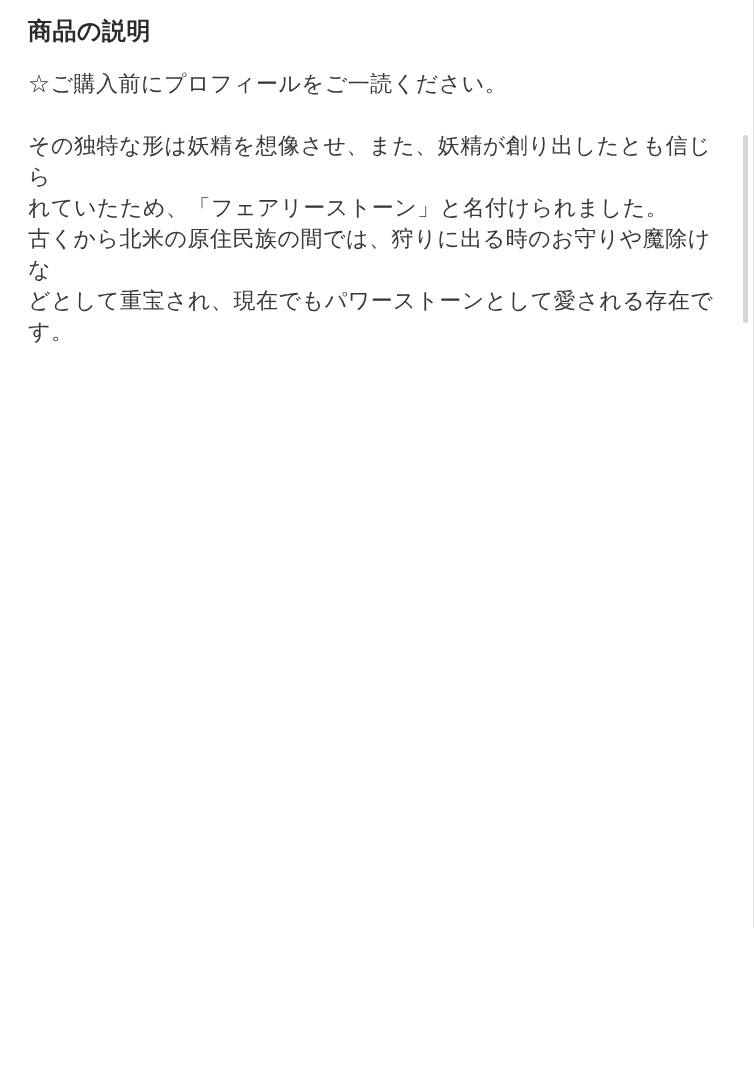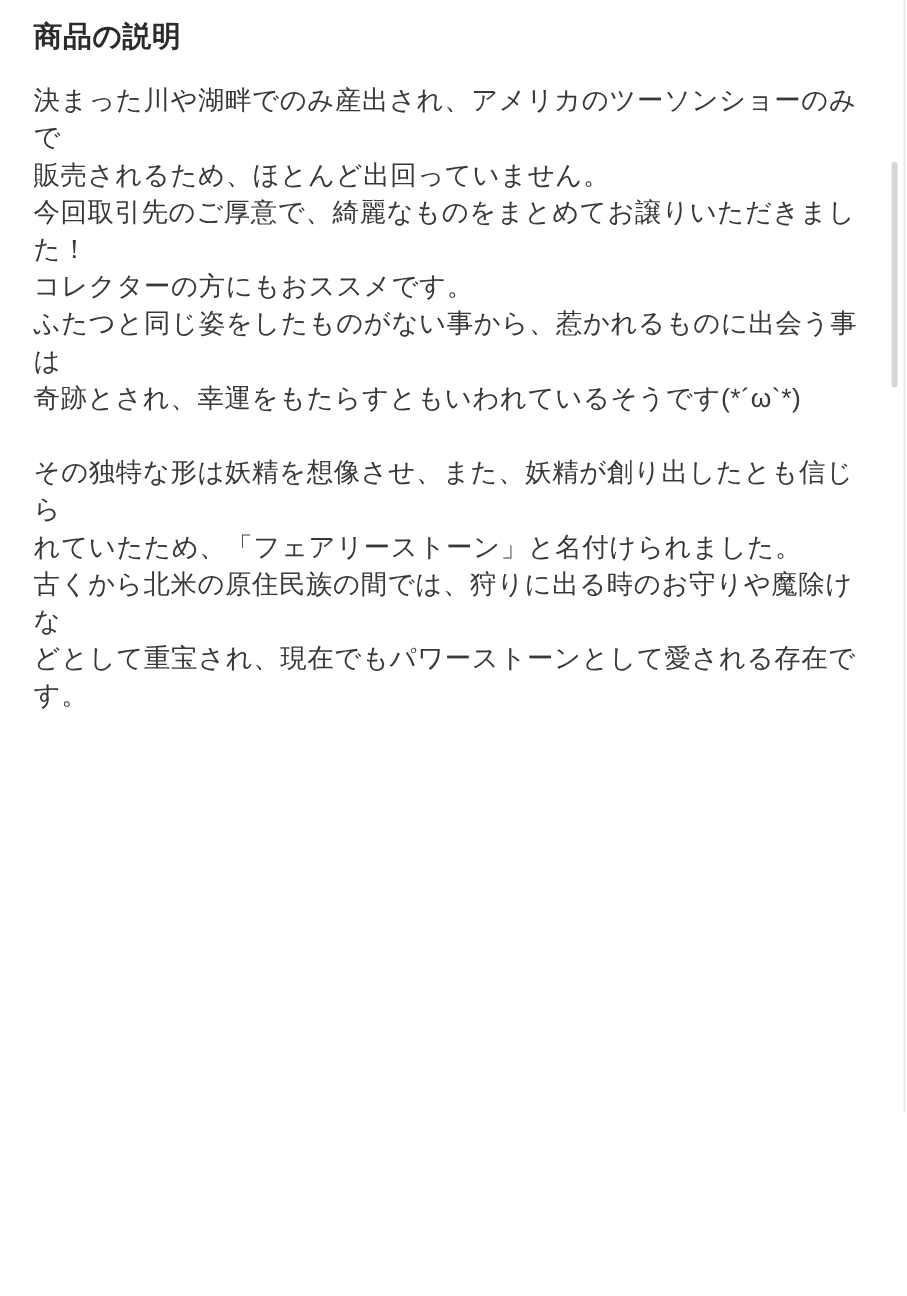--- a/index.html
+++ b/index.html
@@ -61,27 +61,21 @@
   }
 </style>
 </head>
 <body>
 
 <div class="page">
 
   <h2 class="section-title">商品の説明</h2>
 
   <div class="description">
-    <p>決まった川や湖畔でのみ産出され、アメリカのツーソンショーのみで
-販売されるため、ほとんど出回っていません。
-今回取引先のご厚意で、綺麗なものをまとめてお譲りいただきまし
-た！
-コレクターの方にもおススメです。
-ふたつと同じ姿をしたものがない事から、惹かれるものに出会う事は
-奇跡とされ、幸運をもたらすともいわれているそうです(*´ω`*)</p>
+    <p>☆ご購入前にプロフィールをご一読ください。</p>
     <p>その独特な形は妖精を想像させ、また、妖精が創り出したとも信じら
 れていたため、「フェアリーストーン」と名付けられました。
 古くから北米の原住民族の間では、狩りに出る時のお守りや魔除けな
 どとして重宝され、現在でもパワーストーンとして愛される存在で
 す。</p>
 
   </div>
 
   <div class="right-edge-line"></div>
 

